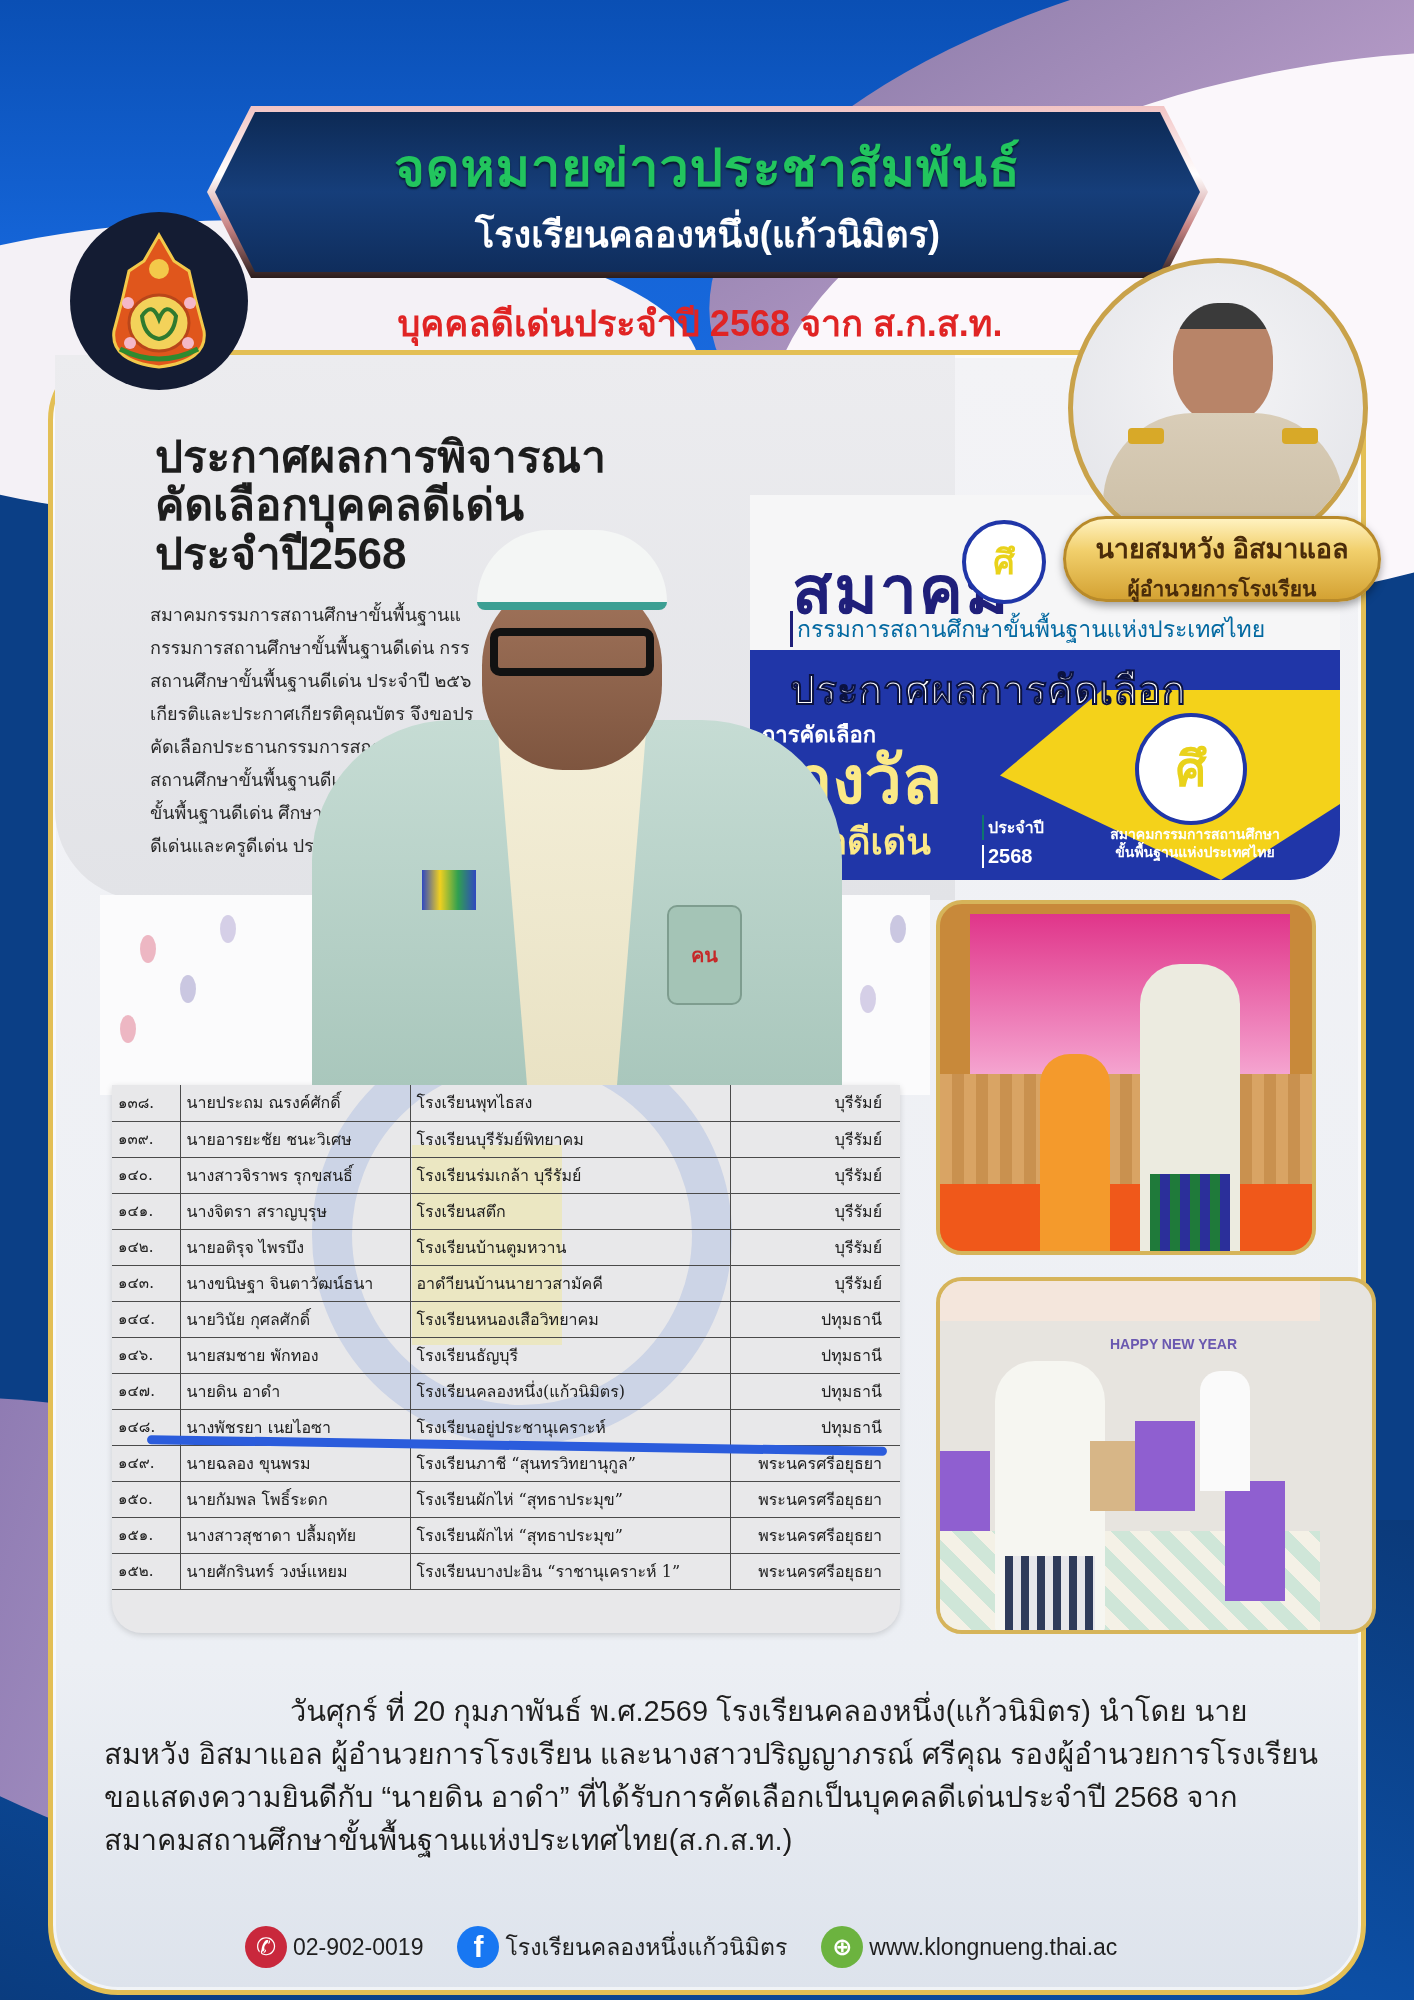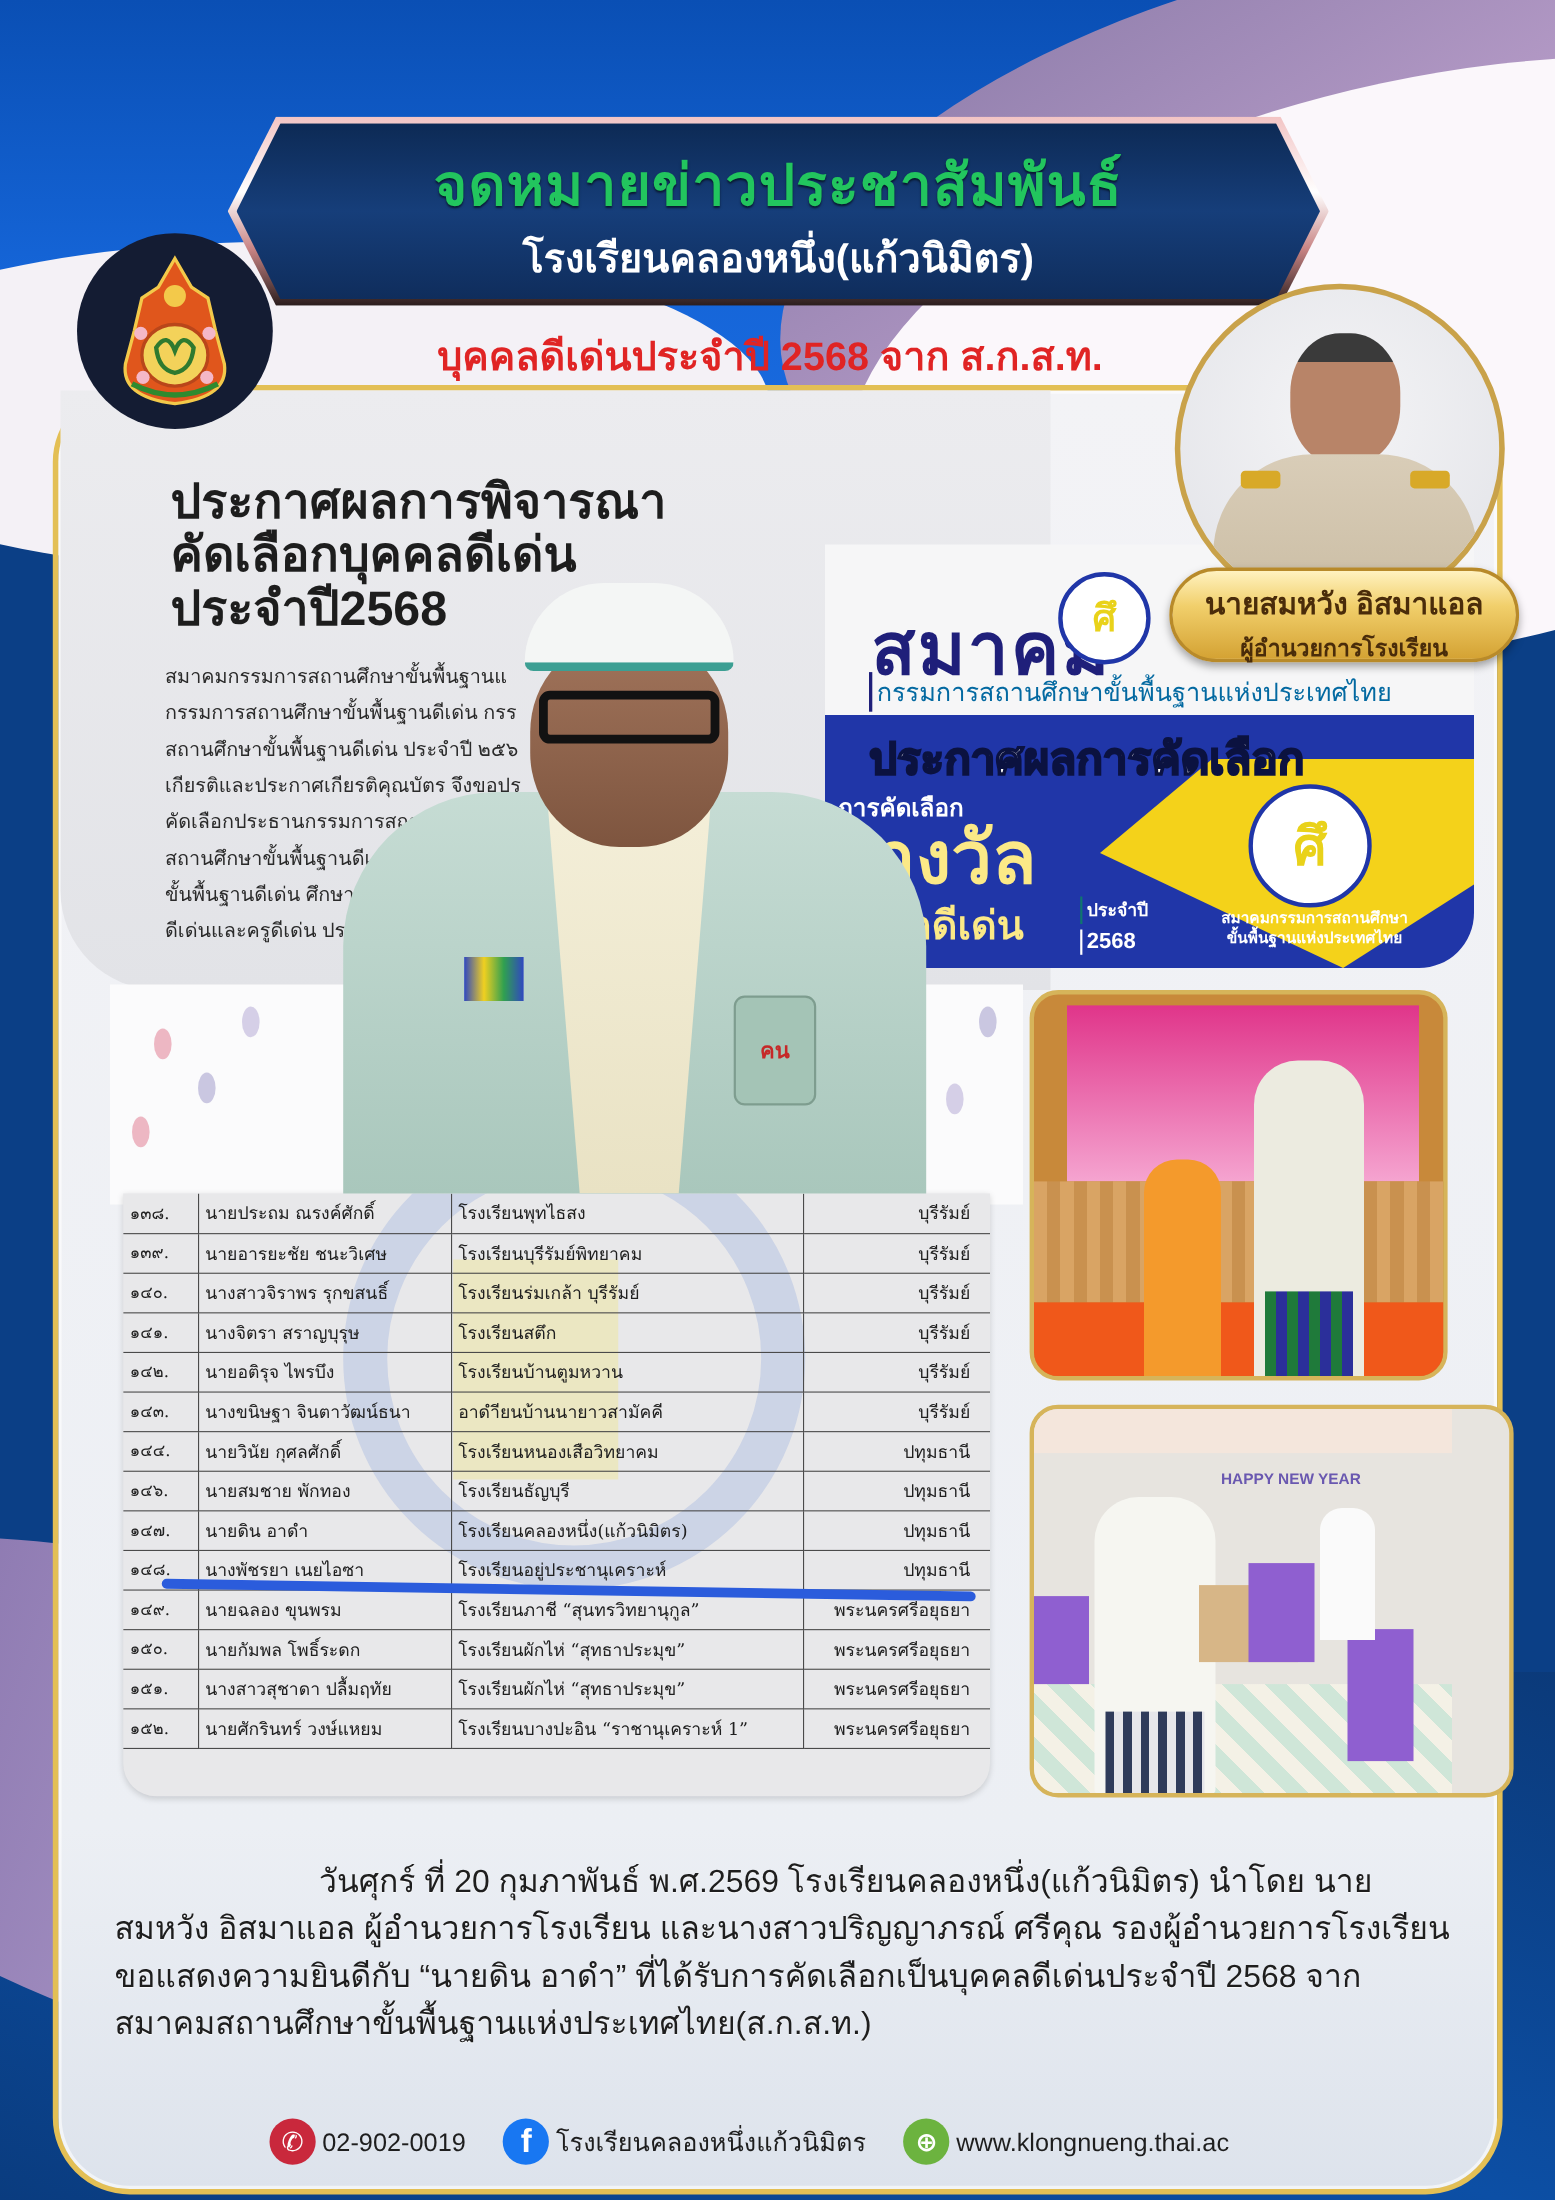--- a/index.html
+++ b/index.html
@@ -137,21 +137,21 @@
     .poster-blue {
       position: absolute; left: 0; top: 155px; width: 590px; height: 230px;
       background: #2036a8;
     }
     .poster-yellow {
       position: absolute; left: 250px; top: 195px; width: 340px; height: 190px;
       background: #f4d21a;
       clip-path: polygon(30% 0, 100% 0, 100% 60%, 65% 100%, 0 45%);
     }
     .poster-announce {
-      position: absolute; left: 40px; top: 163px; font-size: 40px; font-weight: bold;
+      position: absolute; left: 40px; top: 163px; font-size: 40px; font-weight: normal;
       color: #fff; -webkit-text-stroke: 2px #0b1240;
     }
     .poster-select { position: absolute; left: 12px; top: 222px; font-size: 22px; font-weight: bold; color: #fff; }
     .poster-award { position: absolute; left: 10px; top: 232px; font-size: 66px; font-weight: bold; color: #fbe987; }
     .poster-person { position: absolute; left: 4px; top: 318px; font-size: 36px; font-weight: bold; color: #fbe987; }
     .poster-year-label { position: absolute; left: 232px; top: 320px; font-size: 16px; font-weight: bold; color: #fff; border-left: 2px solid #0f766e; padding-left: 4px; }
     .poster-year { position: absolute; left: 232px; top: 350px; font-size: 20px; font-weight: bold; color: #fff; border-left: 2px solid #fff; padding-left: 4px; }
     .poster-seal {
       position: absolute; left: 385px; top: 218px; width: 112px; height: 112px;
       border-radius: 50%; background: #fff; border: 4px solid #2036a8;

